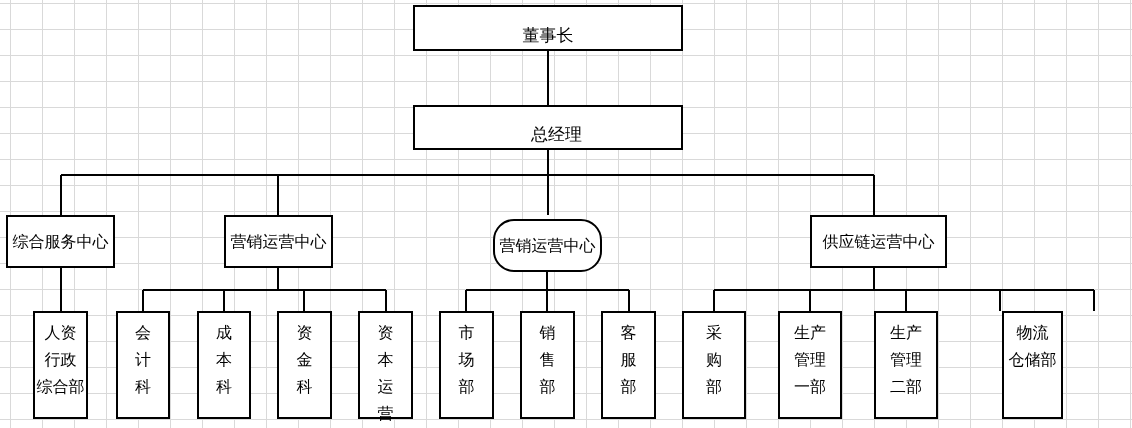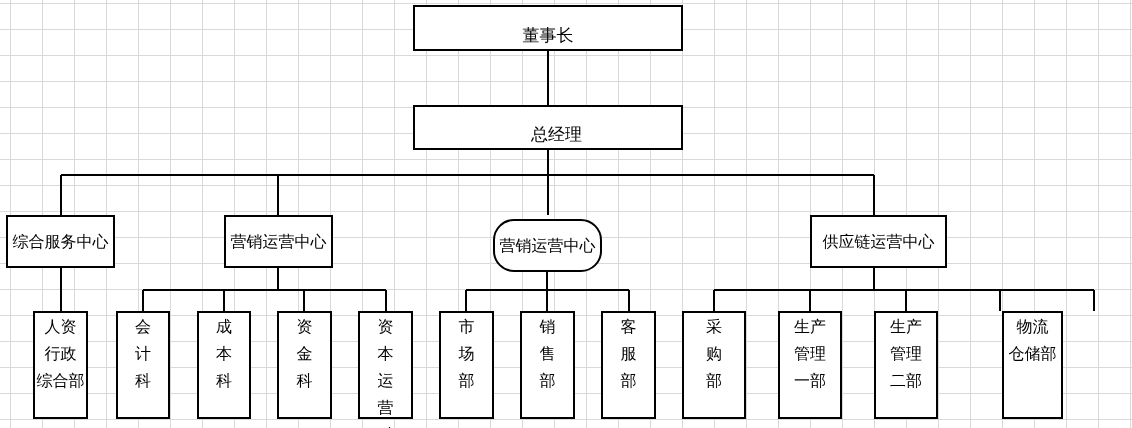--- a/index.html
+++ b/index.html
@@ -49,20 +49,21 @@
   .node.level-1, .node.level-2 {
     justify-content: flex-end;
     font-size: 17px;
   }
   .node.level-3 {
     justify-content: center;
     font-size: 16px;
   }
   .node.level-4 {
     justify-content: flex-start;
+    padding-top: 6px;
   }
   .node-line {
     white-space: nowrap;
     text-align: center;
     line-height: 27px;
   }
 </style>
 </head>
 <body>
 

